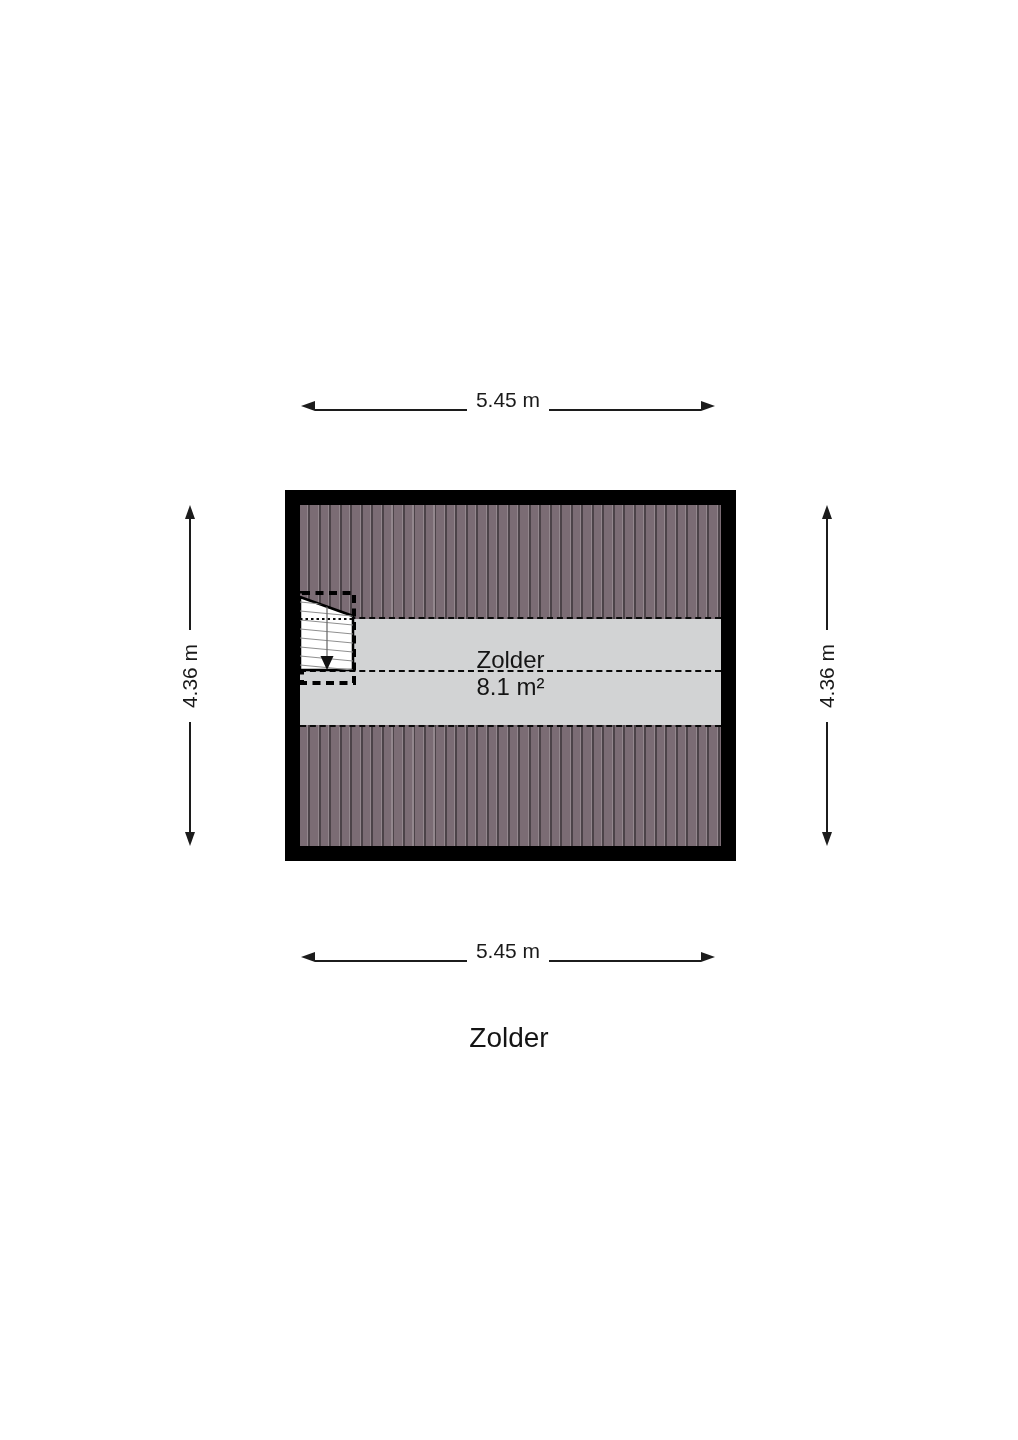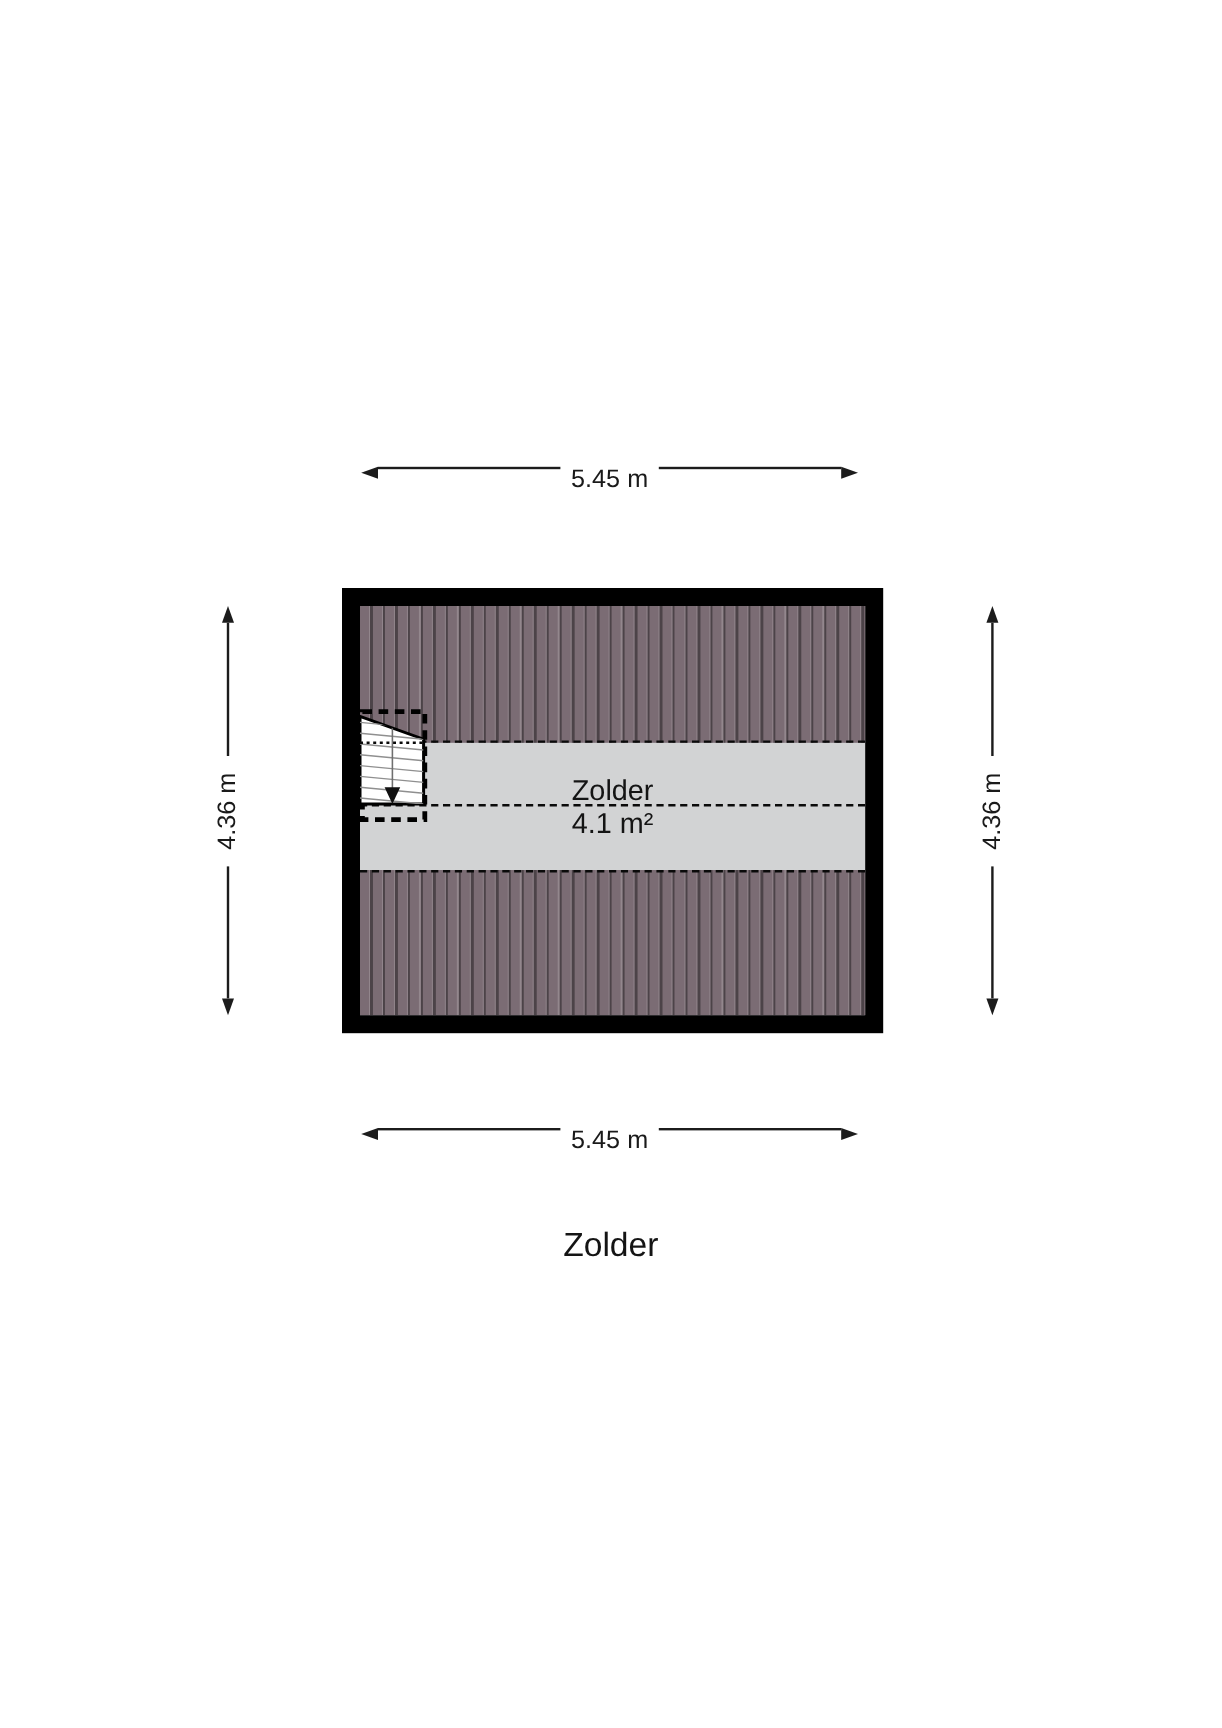--- a/index.html
+++ b/index.html
@@ -5,21 +5,21 @@
   * { margin:0; padding:0; box-sizing:border-box; }
   html,body { background:#ffffff; }
   body {
     width:1018px; height:1440px; position:relative; overflow:hidden;
     font-family:"Liberation Sans", sans-serif; color:#1a1a1a;
   }
   .stage { position:absolute; inset:0; }
 
   
   .dim-h {
-    position:absolute; display:flex; align-items:flex-start; height:22px;
+    position:absolute; display:flex; align-items:flex-end; height:22px;
   }
   .dim-h .line { flex:1; height:0; border-top:2px solid #1c1c1c; }
   .dim-label {
     font-size:21px; color:#1a1a1a; white-space:nowrap; padding:0 9px;
     line-height:22px;
   }
   .ah { width:0; height:0; display:block; }
   .ah.left  { border-top:5px solid transparent; border-bottom:5px solid transparent; border-right:14px solid #1c1c1c; }
   .ah.right { border-top:5px solid transparent; border-bottom:5px solid transparent; border-left:14px solid #1c1c1c; }
   .ah.up    { border-left:5px solid transparent; border-right:5px solid transparent; border-bottom:14px solid #1c1c1c; }
@@ -102,21 +102,21 @@
     <span class="ah down"></span>
   </div>
 
   <div class="plan">
     <div class="interior">
       <div class="band top striped"></div>
       <div class="band bottom striped"></div>
       <div class="mid-dash"></div>
       <div class="room-label">
         <div>Zolder</div>
-        <div>4.1 m²</div>
+        <div>8.1 m²</div>
       </div>
     </div>
 
     <svg class="stair-svg" width="451" height="371" viewBox="0 0 451 371">
       <defs>
         <clipPath id="stairClip">
           <path d="M15 107 L68 126 L68 180 L15 180 Z"></path>
         </clipPath>
       </defs>
 

